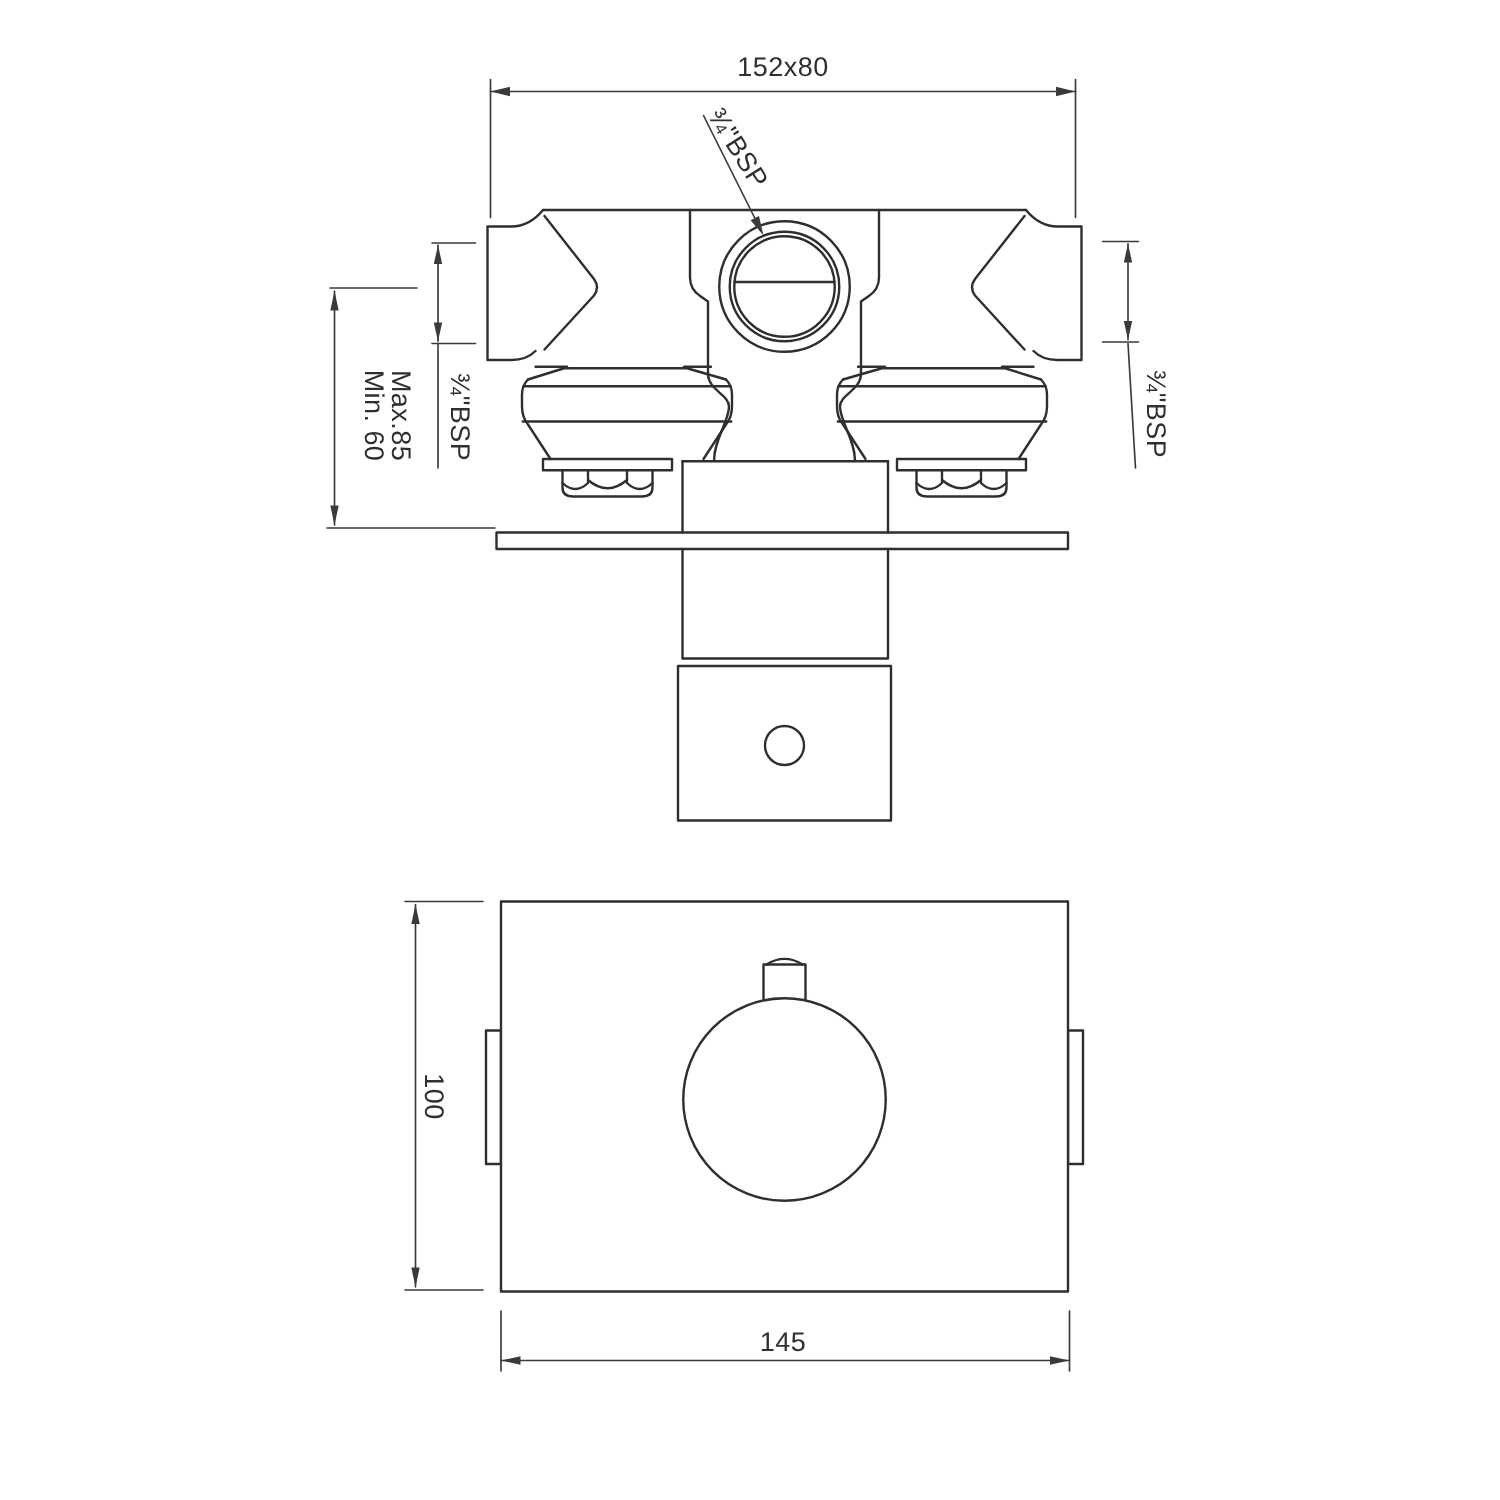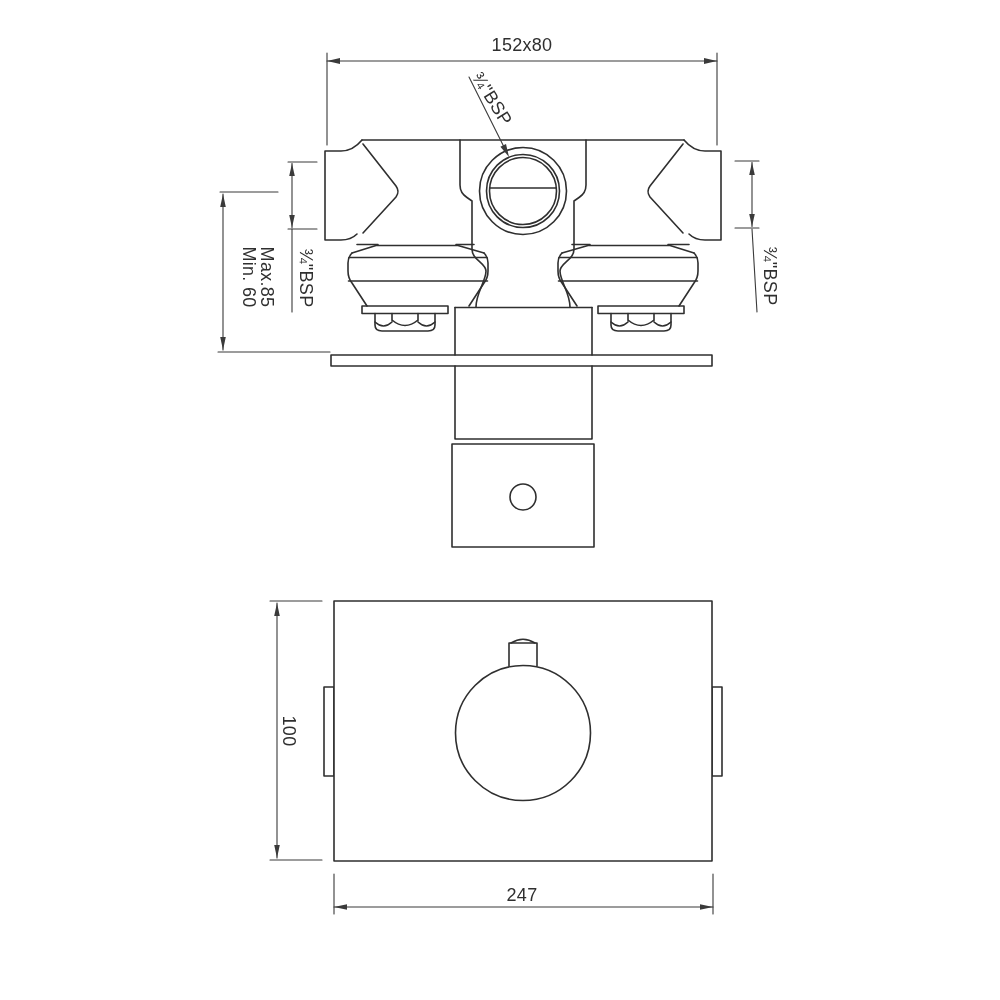--- a/index.html
+++ b/index.html
@@ -131,15 +131,15 @@
   <div class="dim-text rot90" style="left:306px;top:278px;">¾"BSP</div>
 
   <div class="dim-text rot90" style="left:770px;top:276px;">¾"BSP</div>
 
   <div class="dim-text rot90" style="left:249px;top:277px;">Min. 60</div>
 
   <div class="dim-text rot90" style="left:267px;top:277px;">Max.85</div>
 
   <div class="dim-text rot90" style="left:289px;top:731px;">100</div>
 
-  <div class="dim-text center" style="left:522px;top:895px;">247</div>
+  <div class="dim-text center" style="left:522px;top:895px;">145</div>
 
 </div>
 
 </body></html>

